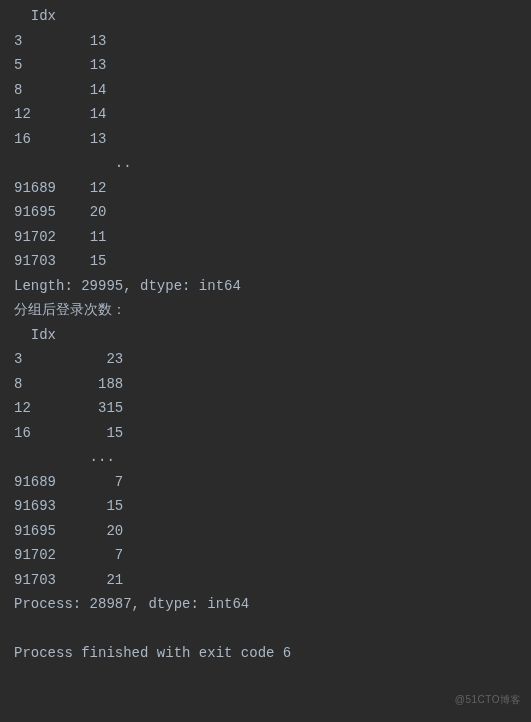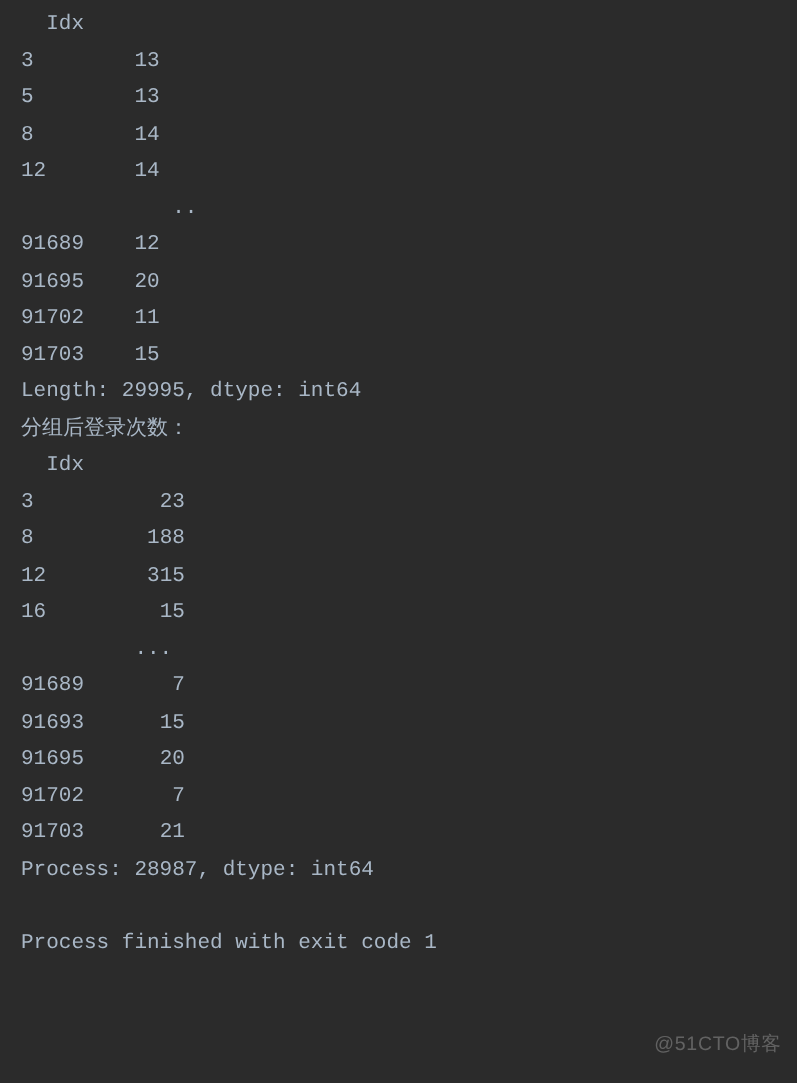--- a/index.html
+++ b/index.html
@@ -21,35 +21,36 @@
     }
     .output-line {
       white-space: pre;
       font-family: inherit;
     }
     .watermark {
       position: absolute;
       bottom: 14px;
       right: 10px;
       color: rgba(200, 200, 200, 0.35);
-      font-size: 13px;
+      font-size: 10px;
       font-family: Arial, sans-serif;
       letter-spacing: 0.5px;
     }
   </style>
 </head>
 <body>
 
 <div>
   <div class="output-line">  Idx</div>
 
   <div class="output-line"><span>3        </span><span>13</span></div>
   <div class="output-line"><span>5        </span><span>13</span></div>
   <div class="output-line"><span>8        </span><span>14</span></div>
   <div class="output-line"><span>12       </span><span>14</span></div>
+  <div class="output-line"><span>16       </span><span>13</span></div>
 
   <div class="output-line">            ..</div>
 
   <div class="output-line"><span>91689    </span><span>12</span></div>
   <div class="output-line"><span>91695    </span><span>20</span></div>
   <div class="output-line"><span>91702    </span><span>11</span></div>
   <div class="output-line"><span>91703    </span><span>15</span></div>
 
   <div class="output-line">Length: 29995, dtype: int64</div>
 
@@ -67,16 +68,16 @@
   <div class="output-line"><span>91689    </span><span>   7</span></div>
   <div class="output-line"><span>91693    </span><span>  15</span></div>
   <div class="output-line"><span>91695    </span><span>  20</span></div>
   <div class="output-line"><span>91702    </span><span>   7</span></div>
   <div class="output-line"><span>91703    </span><span>  21</span></div>
 
   <div class="output-line">Process: 28987, dtype: int64</div>
 
   <div class="output-line">&nbsp;</div>
 
-  <div class="output-line">Process finished with exit code 1</div>
+  <div class="output-line">Process finished with exit code 6</div>
 </div>
 
 <div class="watermark">@51CTO博客</div>
 
 </body></html>

